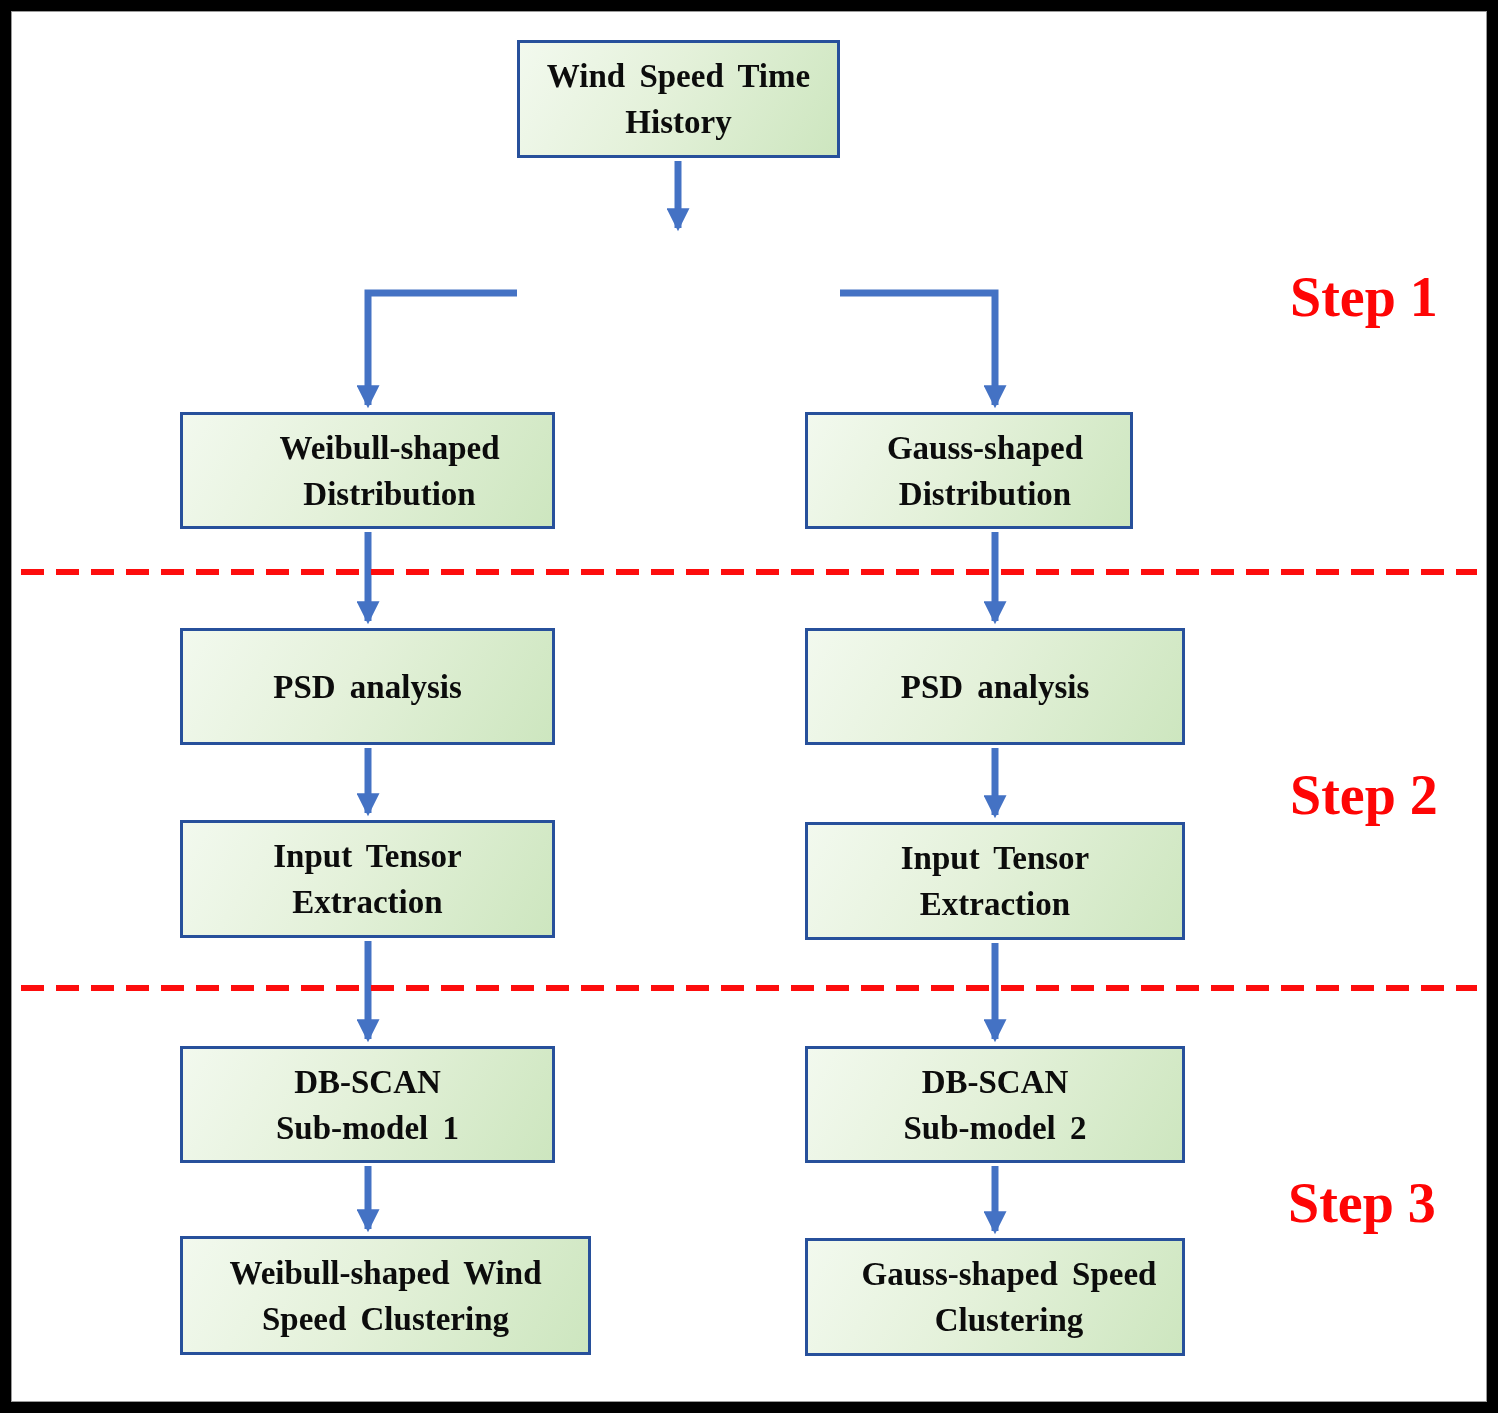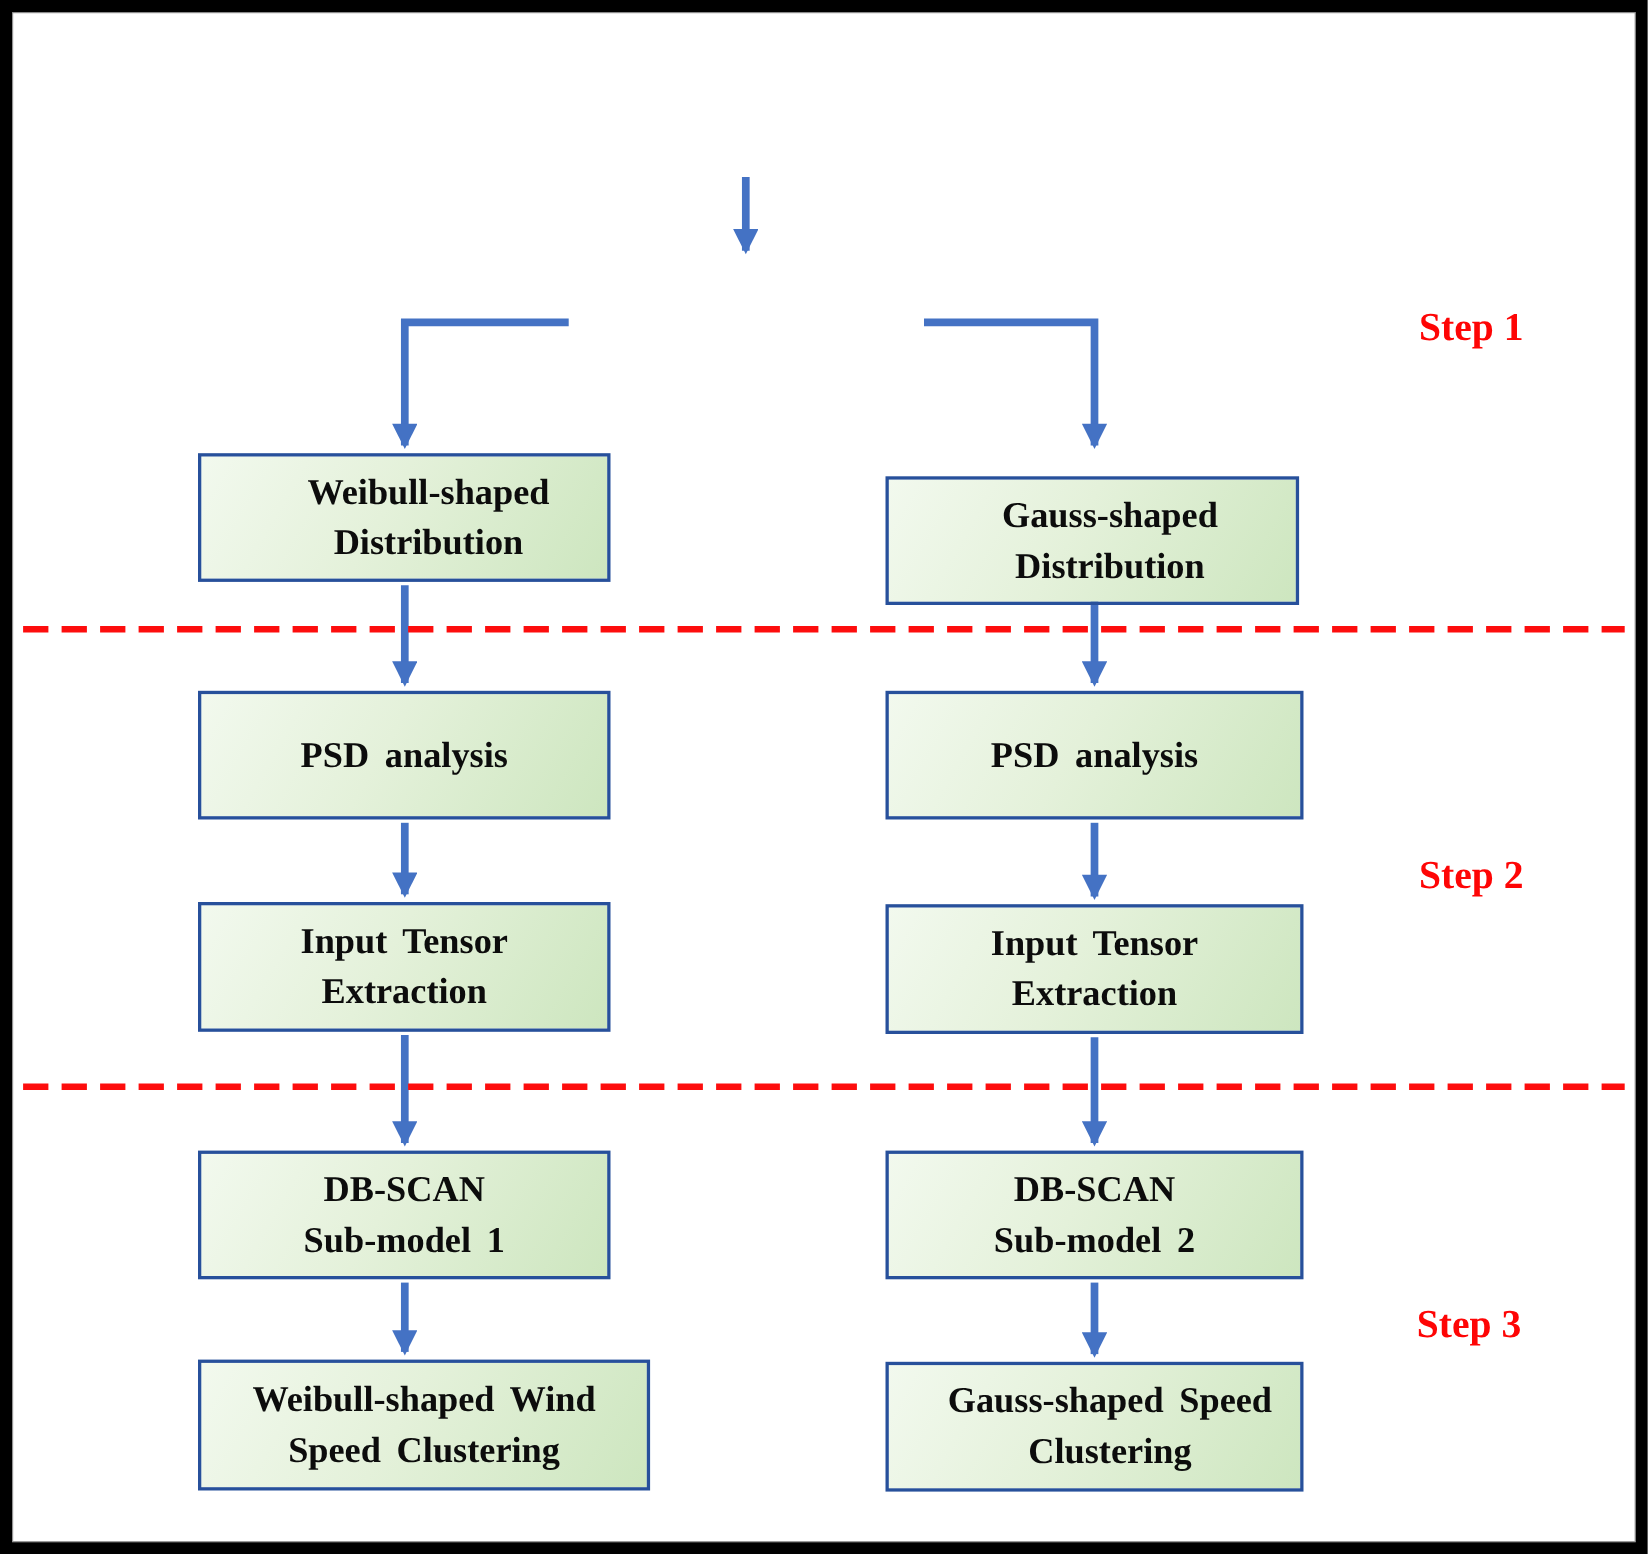--- a/index.html
+++ b/index.html
@@ -42,21 +42,21 @@
     font-size: 33px;
     line-height: 46px;
     color: #0c0c0c;
     word-spacing: 6px;
     white-space: pre-line;
   }
   .step-label {
     position: absolute;
     font-family: "Liberation Serif", serif;
     font-weight: bold;
-    font-size: 36px;
+    font-size: 56px;
     line-height: 46px;
     color: #fe0505;
     white-space: nowrap;
   }
 </style>
 </head>
 <body>
 
 <div class="canvas">
 
@@ -80,28 +80,32 @@
       <line x1="357" y1="1155" x2="357" y2="1218" marker-end="url(#ah)"></line>
       <line x1="984" y1="1155" x2="984" y2="1220" marker-end="url(#ah)"></line>
     </g>
 
     <g stroke="#fd0d0d" stroke-width="6" fill="none" stroke-dasharray="23 12">
       <line x1="10" y1="561" x2="1466" y2="561"></line>
       <line x1="10" y1="977" x2="1466" y2="977"></line>
     </g>
   </svg>
 
+  <div class="node" style="left:506px; top:29px; width:323px; height:118px;">
+    <span class="node-label">Wind Speed Time
+History</span>
+  </div>
 
 
   <div class="node" style="left:169px; top:401px; width:375px; height:117px;padding-left:44px;">
     <span class="node-label">Weibull-shaped
 Distribution</span>
   </div>
 
-  <div class="node" style="left:794px; top:422px; width:376px; height:117px;padding-left:32px;">
+  <div class="node" style="left:794px; top:401px; width:328px; height:117px;padding-left:32px;">
     <span class="node-label">Gauss-shaped
 Distribution</span>
   </div>
 
   <div class="node" style="left:169px; top:617px; width:375px; height:117px;">
     <span class="node-label">PSD analysis</span>
   </div>
 
   <div class="node" style="left:794px; top:617px; width:380px; height:117px;">
     <span class="node-label">PSD analysis</span>

